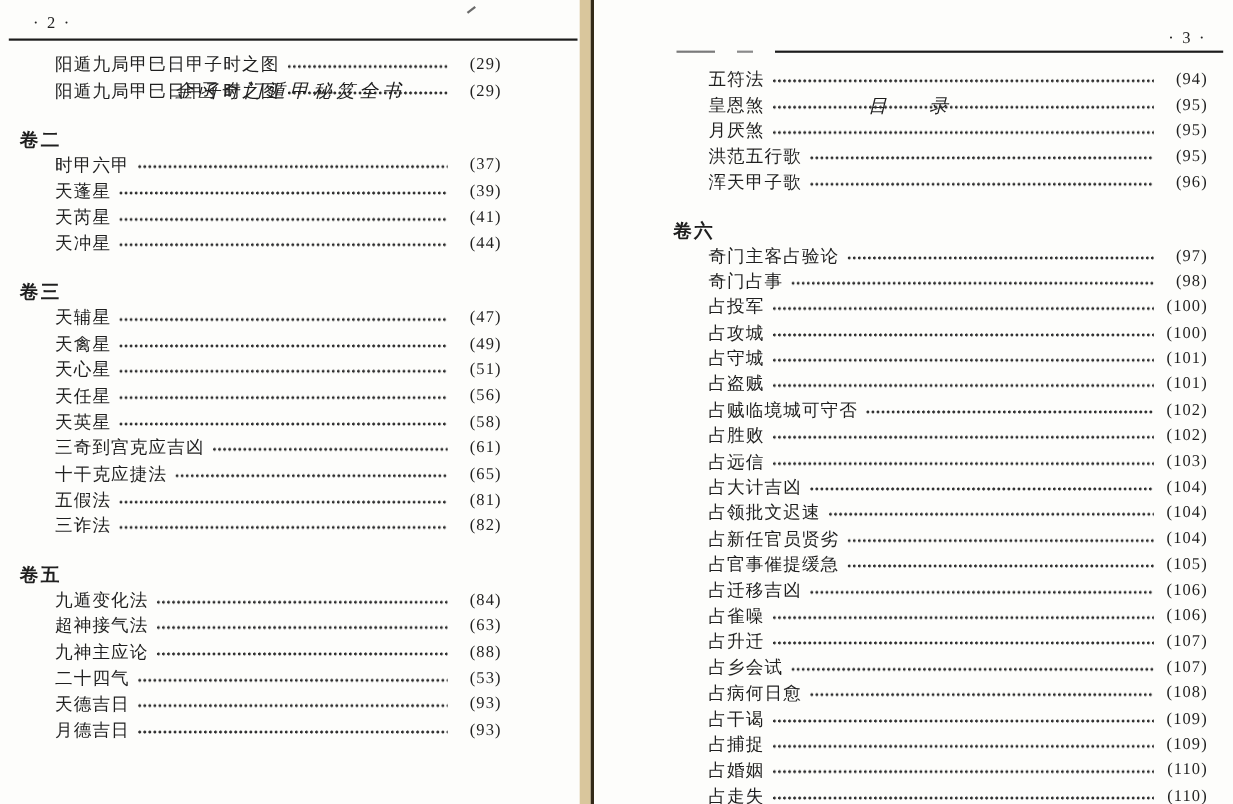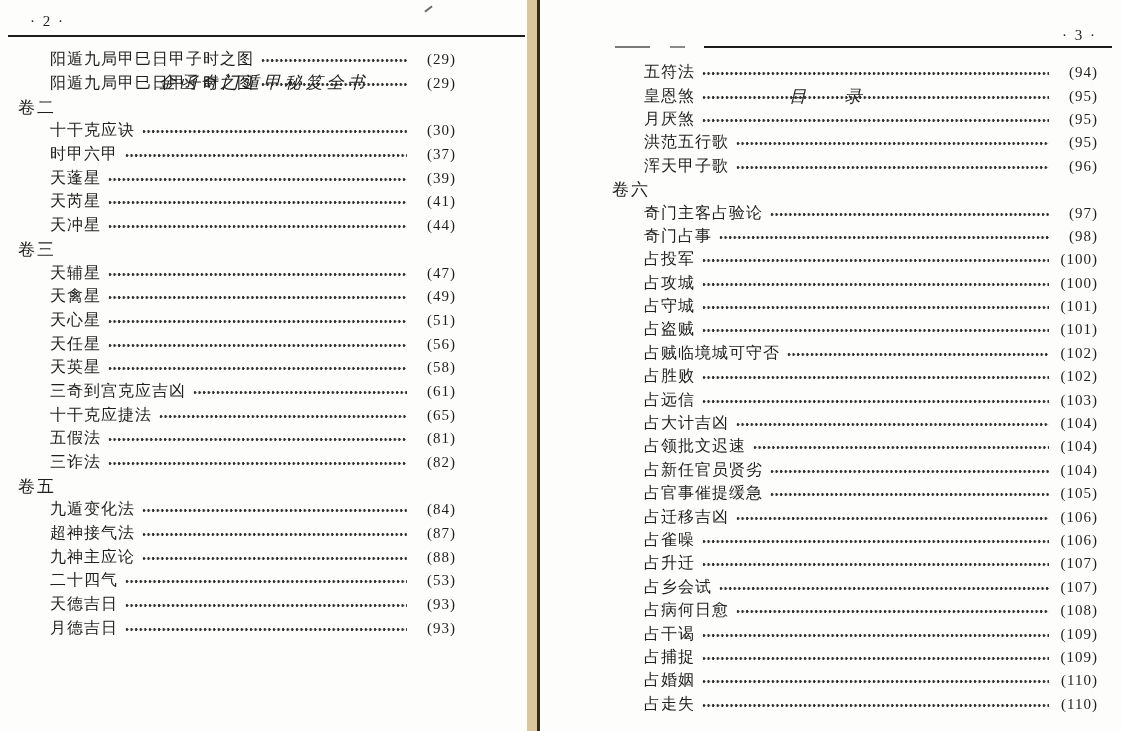--- a/index.html
+++ b/index.html
@@ -55,21 +55,21 @@
 
   
   .rows{position:absolute;left:0;right:0;}
   .page-left .rows{top:48px;padding-left:18px;padding-right:71px;}
   .page-right .rows{top:61px;padding-left:72px;padding-right:23px;}
   .row{
     height:23.7px;display:flex;align-items:center;
     font-size:16px;letter-spacing:1px;white-space:nowrap;
   }
   .page-right .row{height:23.4px;}
-  .row.section{font-weight:normal;font-size:17px;letter-spacing:2px;}
+  .row.section{font-weight:bold;font-size:17px;letter-spacing:2px;margin-top:20px;}
   .row.entry .t{padding-left:32px;flex:0 0 auto;}
   .row.entry .leader{
     flex:1 1 auto;height:7px;margin:2px 5px 0 7px;
     background-image:radial-gradient(circle at 2px 3.5px,#2d2d2d 1.1px,transparent 1.6px);
     background-size:4.6px 7px;background-repeat:repeat-x;
   }
   .row.entry .pg{flex:0 0 auto;min-width:44px;text-align:right;font-size:15px;letter-spacing:1px;}
 </style>
 </head>
 <body>
@@ -91,25 +91,20 @@
         </div>
         <div class="row entry">
           <span class="t">阳遁九局甲巳日甲子时之图</span>
           <span class="leader"></span>
           <span class="pg">(29)</span>
         </div>
         <div class="row section">
           <span class="t">卷二</span>
         </div>
         <div class="row entry">
-          <span class="t">十干克应诀</span>
-          <span class="leader"></span>
-          <span class="pg">(30)</span>
-        </div>
-        <div class="row entry">
           <span class="t">时甲六甲</span>
           <span class="leader"></span>
           <span class="pg">(37)</span>
         </div>
         <div class="row entry">
           <span class="t">天蓬星</span>
           <span class="leader"></span>
           <span class="pg">(39)</span>
         </div>
         <div class="row entry">
@@ -174,21 +169,21 @@
           <span class="t">卷五</span>
         </div>
         <div class="row entry">
           <span class="t">九遁变化法</span>
           <span class="leader"></span>
           <span class="pg">(84)</span>
         </div>
         <div class="row entry">
           <span class="t">超神接气法</span>
           <span class="leader"></span>
-          <span class="pg">(87)</span>
+          <span class="pg">(63)</span>
         </div>
         <div class="row entry">
           <span class="t">九神主应论</span>
           <span class="leader"></span>
           <span class="pg">(88)</span>
         </div>
         <div class="row entry">
           <span class="t">二十四气</span>
           <span class="leader"></span>
           <span class="pg">(53)</span>

